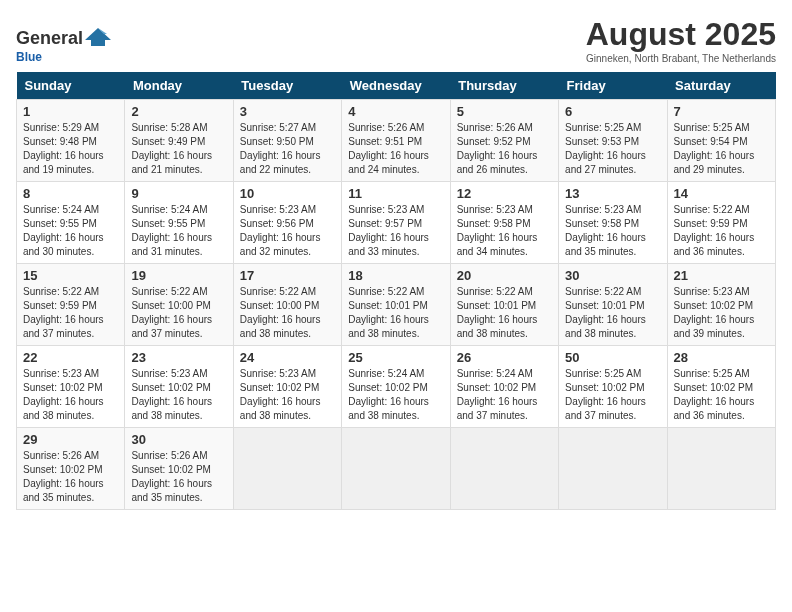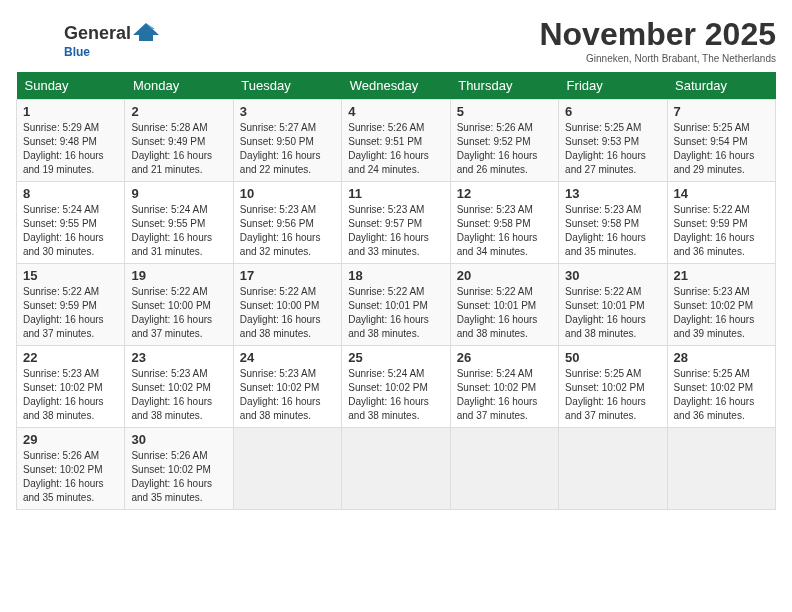--- a/index.html
+++ b/index.html
@@ -6,23 +6,22 @@
     body {
       font-family: Arial, sans-serif;
       background: #fff;
       width: 792px;
       min-height: 612px;
       padding: 16px;
     }
     .header-area {
       display: flex;
       justify-content: space-between;
-      align-items: center;
+      align-items: flex-end;
       margin-bottom: 8px;
-      margin-left: 48px;
     }
     .logo {
       display: flex;
       flex-direction: column;
       align-items: flex-start;
     }
     .logo-text {
       display: flex;
       align-items: center;
       gap: 2px;
@@ -48,26 +47,26 @@
     .cal-subtitle {
       font-size: 10px;
       color: #555;
     }
     table {
       width: 100%;
       border-collapse: collapse;
       font-size: 11px;
     }
     thead tr th {
-      background-color: #15803d;
+      background-color: #0c4a6e;
       color: #fff;
       text-align: left;
       padding: 6px 8px;
       font-size: 13px;
-      font-weight: normal;
+      font-weight: bold;
     }
     tbody tr td {
       border: 1px solid #ddd;
       vertical-align: top;
       padding: 4px 6px;
       width: 14.28%;
       min-height: 80px;
       color: #333;
       background: #fff;
     }
@@ -102,21 +101,21 @@
       <span>
         <svg width="26" height="20" viewBox="0 0 26 20">
           <polygon points="13,2 26,14 20,14 20,20 6,20 6,14 0,14" fill="#2471a3"></polygon>
           <polygon points="13,2 22,8 19,8" fill="#5ba3d0"></polygon>
         </svg>
       </span>
     </div>
     <span class="logo-blue">Blue</span>
   </div>
   <div class="title-area">
-    <div class="cal-title">November 2025</div>
+    <div class="cal-title">August 2025</div>
     <div class="cal-subtitle">Ginneken, North Brabant, The Netherlands</div>
   </div>
 </div>
 
 <table>
   <thead>
     <tr>
     <th>Sunday</th>
         <th>Monday</th>
         <th>Tuesday</th>

